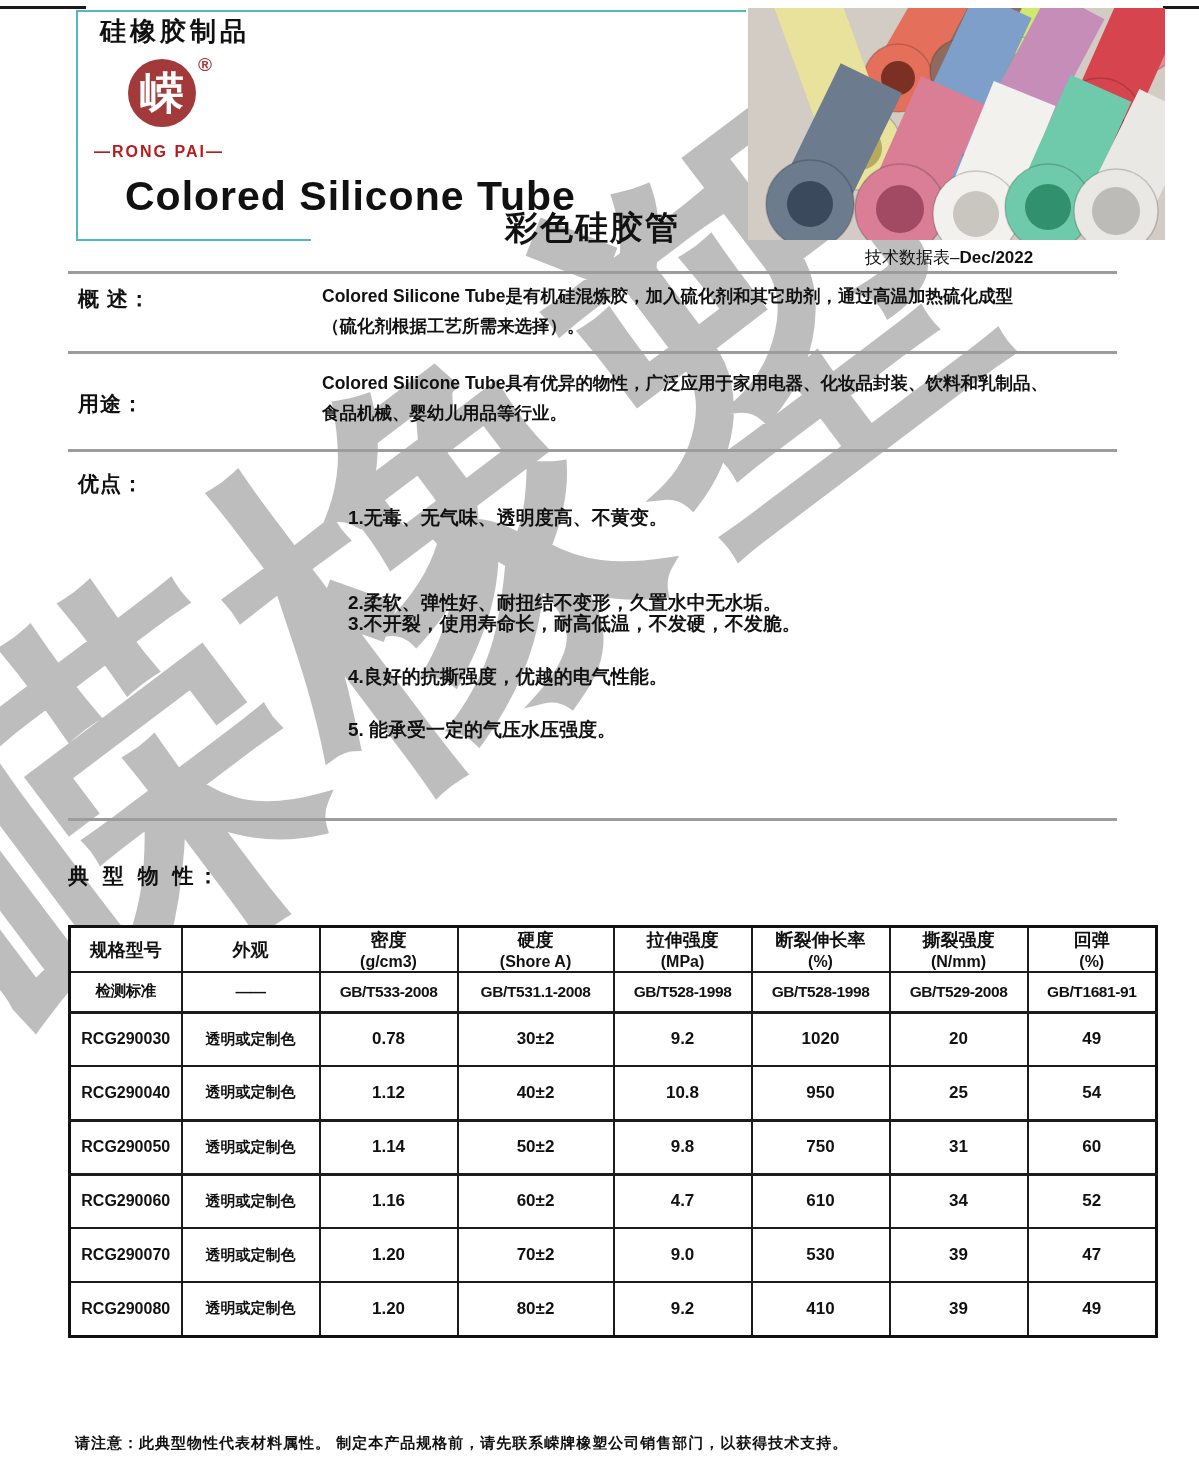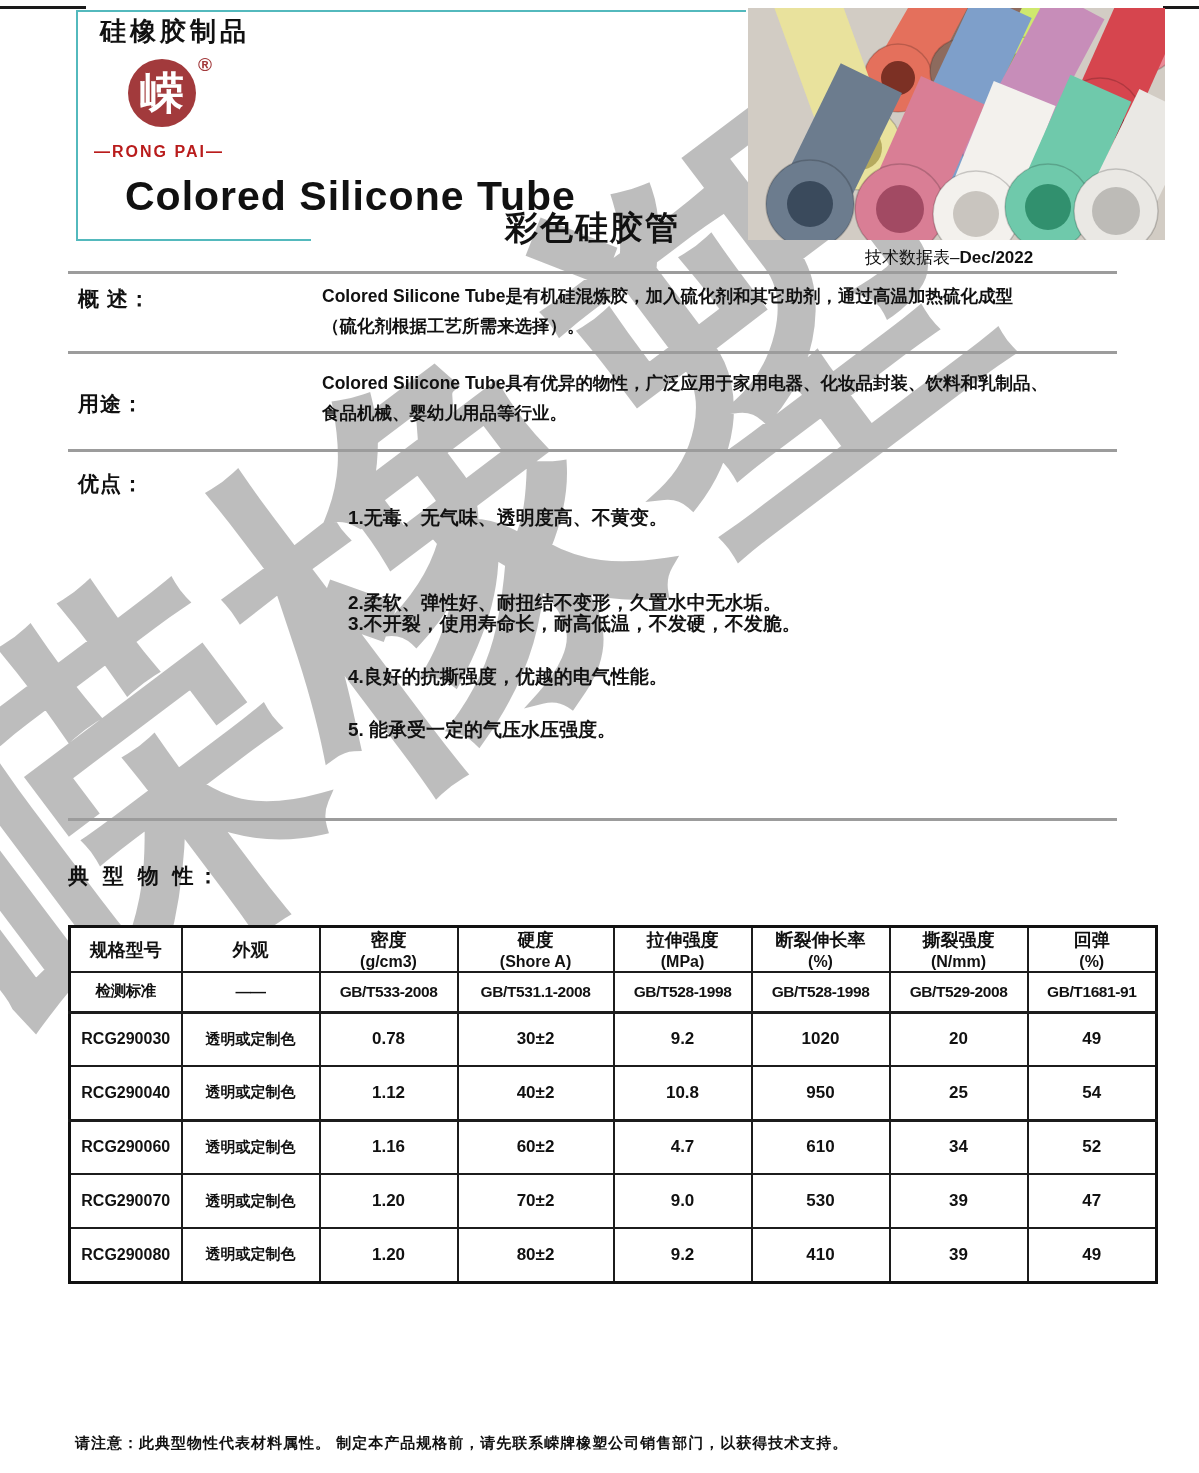--- a/index.html
+++ b/index.html
@@ -267,20 +267,30 @@
           <tr class="data thick">
             <td>RCG290040</td>
             <td>透明或定制色</td>
             <td>1.12</td>
             <td>40±2</td>
             <td>10.8</td>
             <td>950</td>
             <td>25</td>
             <td>54</td>
           </tr>
+          <tr class="data thick">
+            <td>RCG290050</td>
+            <td>透明或定制色</td>
+            <td>1.14</td>
+            <td>50±2</td>
+            <td>9.8</td>
+            <td>750</td>
+            <td>31</td>
+            <td>60</td>
+          </tr>
           <tr class="data">
             <td>RCG290060</td>
             <td>透明或定制色</td>
             <td>1.16</td>
             <td>60±2</td>
             <td>4.7</td>
             <td>610</td>
             <td>34</td>
             <td>52</td>
           </tr>

